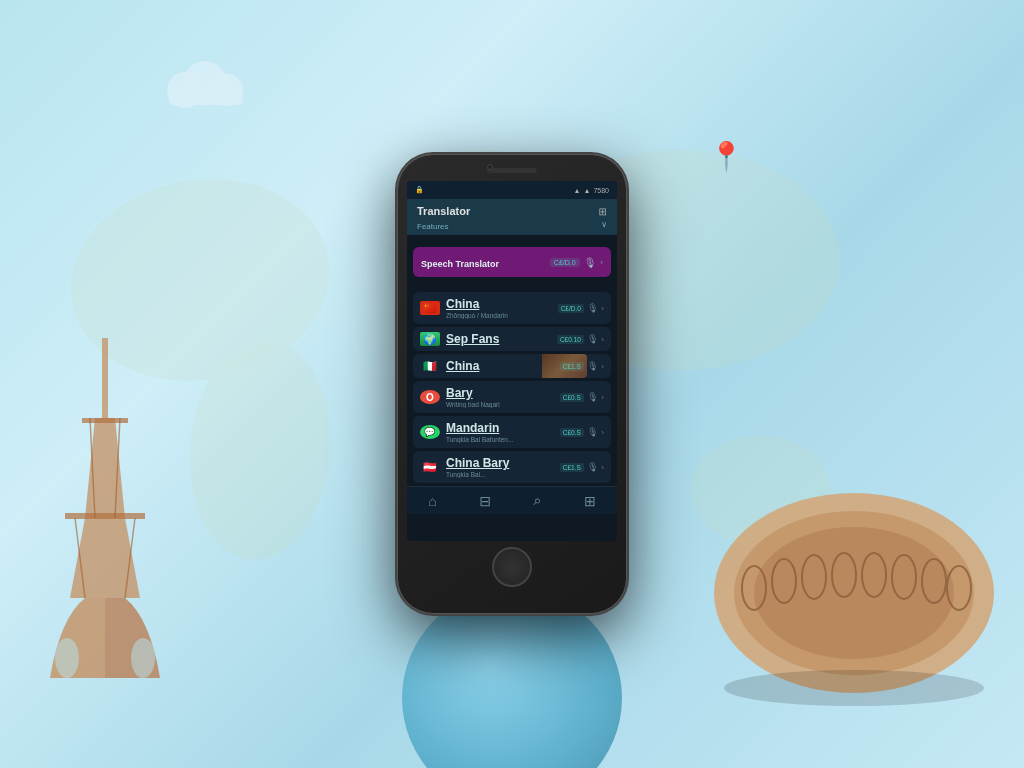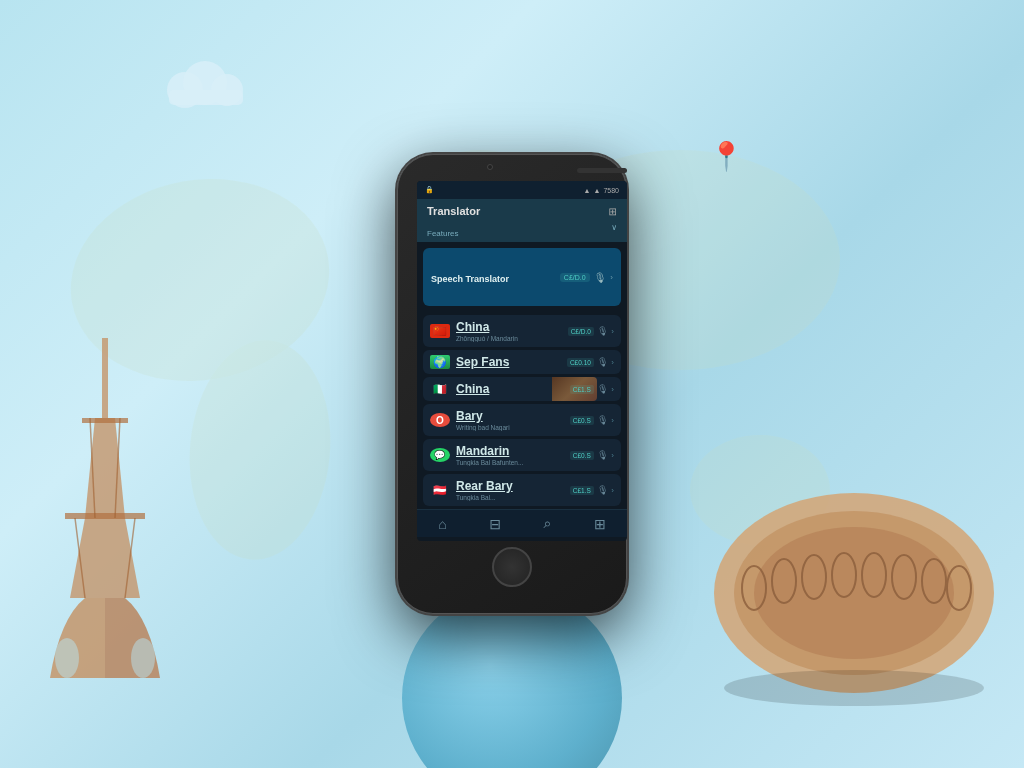--- a/index.html
+++ b/index.html
@@ -63,21 +63,21 @@
       height: 460px;
       background: linear-gradient(145deg, #2a2a2a, #1a1a1a);
       border-radius: 36px;
       box-shadow:
         0 0 0 2px #444,
         0 20px 60px rgba(0,0,0,0.7),
         inset 0 0 0 1px #555;
       position: relative;
       display: flex;
       flex-direction: column;
-      align-items: flex-end;
+      align-items: center;
     }
 
     
     .speaker {
       width: 50px;
       height: 5px;
       background: #333;
       border-radius: 3px;
       margin-top: 14px;
       margin-bottom: 4px;
@@ -152,29 +152,29 @@
     }
 
     .app-icon {
       font-size: 10px;
       color: #aaa;
     }
 
     .app-subtitle {
       font-size: 8px;
       color: #7ab;
-      margin-top: 12px;
+      margin-top: 5px;
     }
 
     
     .featured-item {
-      background: #0c4a6e;
-      margin: 6px 6px;
+      background: #701a75;
+      margin: 12px 6px;
       border-radius: 6px;
-      padding: 20px 8px;
+      padding: 6px 8px;
       display: flex;
       align-items: center;
       justify-content: space-between;
     }
 
     .featured-label {
       font-size: 9px;
       color: #e0f0f0;
       font-weight: 600;
     }
@@ -467,21 +467,21 @@
           <div class="list-item-right">
             <span class="item-badge">C£0.S</span>
             <span style="font-size:9px;color:#6a8a9a">🎙</span>
             <span class="item-arrow">›</span>
           </div>
         </div>
 
         <div class="list-item">
           <div class="list-item-flag" style="font-size:11px;">🇦🇹</div>
           <div class="list-item-info">
-            <div class="list-item-name">Rear Bary</div>
+            <div class="list-item-name">China Bary</div>
             <div class="list-item-sub">Tungkia Bal...</div>
           </div>
           <div class="list-item-right">
             <span class="item-badge">C£1.S</span>
             <span style="font-size:9px;color:#6a8a9a">🎙</span>
             <span class="item-arrow">›</span>
           </div>
         </div>
 
       </div>

